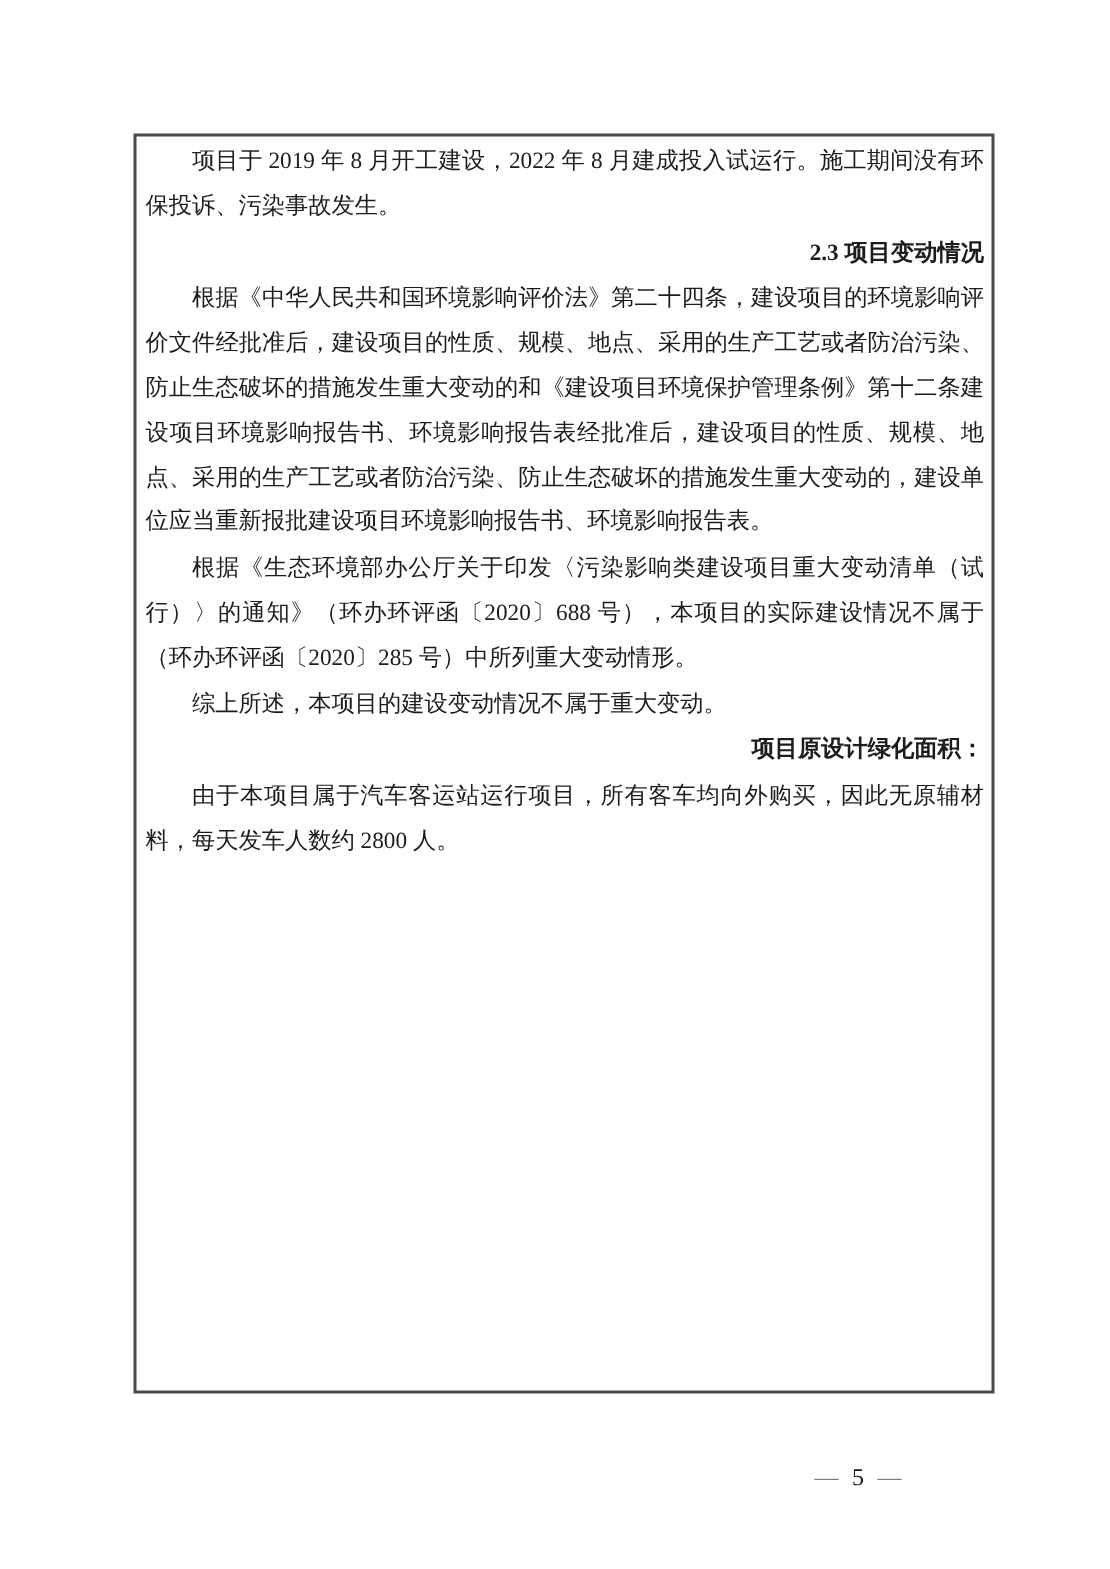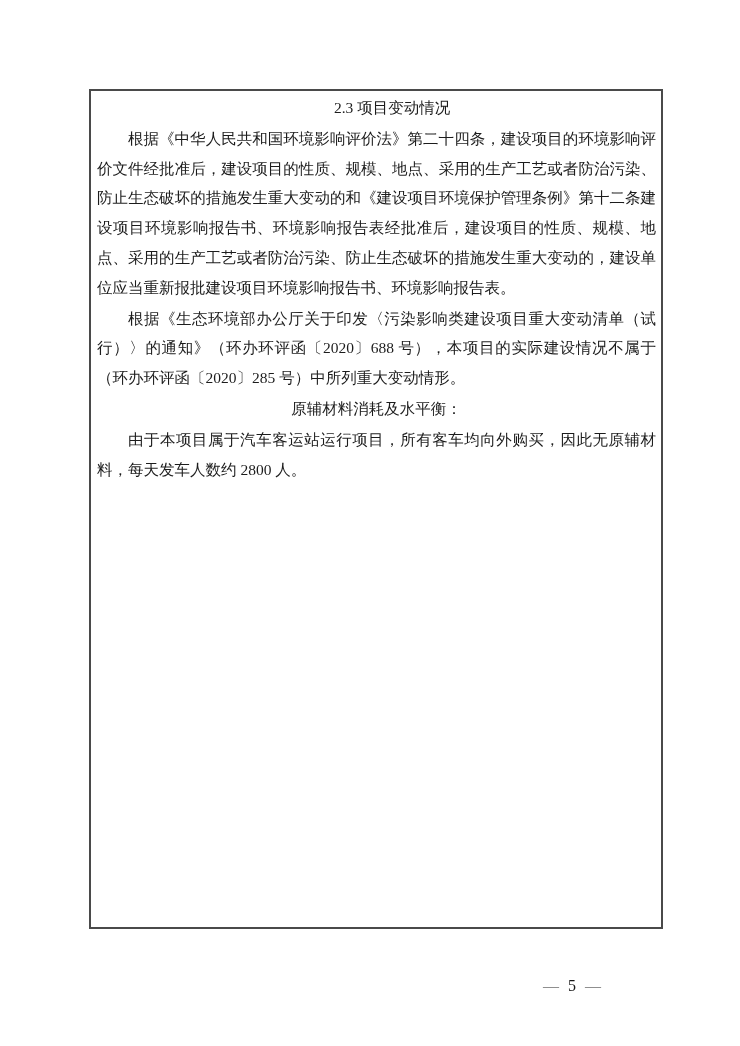--- a/index.html
+++ b/index.html
@@ -31,22 +31,22 @@
     font-size: 15.5px;
     line-height: 29.8px;
     text-align: justify;
     text-justify: inter-character;
     word-break: break-all;
   }
   .doc-frame p.indent {
     text-indent: 31px;
   }
   .doc-frame p.bold {
-    font-weight: normal;
-    text-align: center;
+    font-weight: bold;
+    text-align: right;
   }
   .footer {
     position: absolute;
     top: 976px;
     left: 522px;
     width: 100px;
     display: flex;
     justify-content: center;
     align-items: center;
     gap: 9px;
@@ -58,24 +58,26 @@
   }
   .footer .page-num {
     color: #161616;
   }
 </style>
 </head>
 <body>
 
 <div class="page">
   <div class="doc-frame" id="doc-frame">
+      <p class="indent">项目于 2019 年 8 月开工建设，2022 年 8 月建成投入试运行。施工期间没有环保投诉、污染事故发生。</p>
       <p class="indent bold">2.3 项目变动情况</p>
       <p class="indent">根据《中华人民共和国环境影响评价法》第二十四条，建设项目的环境影响评价文件经批准后，建设项目的性质、规模、地点、采用的生产工艺或者防治污染、防止生态破坏的措施发生重大变动的和《建设项目环境保护管理条例》第十二条建设项目环境影响报告书、环境影响报告表经批准后，建设项目的性质、规模、地点、采用的生产工艺或者防治污染、防止生态破坏的措施发生重大变动的，建设单位应当重新报批建设项目环境影响报告书、环境影响报告表。</p>
       <p class="indent">根据《生态环境部办公厅关于印发〈污染影响类建设项目重大变动清单（试行）〉的通知》（环办环评函〔2020〕688 号），本项目的实际建设情况不属于（环办环评函〔2020〕285 号）中所列重大变动情形。</p>
-      <p class=" bold">原辅材料消耗及水平衡：</p>
+      <p class="indent">综上所述，本项目的建设变动情况不属于重大变动。</p>
+      <p class=" bold">项目原设计绿化面积：</p>
       <p class="indent">由于本项目属于汽车客运站运行项目，所有客车均向外购买，因此无原辅材料，每天发车人数约 2800 人。</p>
     </div>
   <div class="footer">
     <span class="dash">—</span>
     <span class="page-num">5</span>
     <span class="dash">—</span>
   </div>
 </div>
 
 </body></html>

